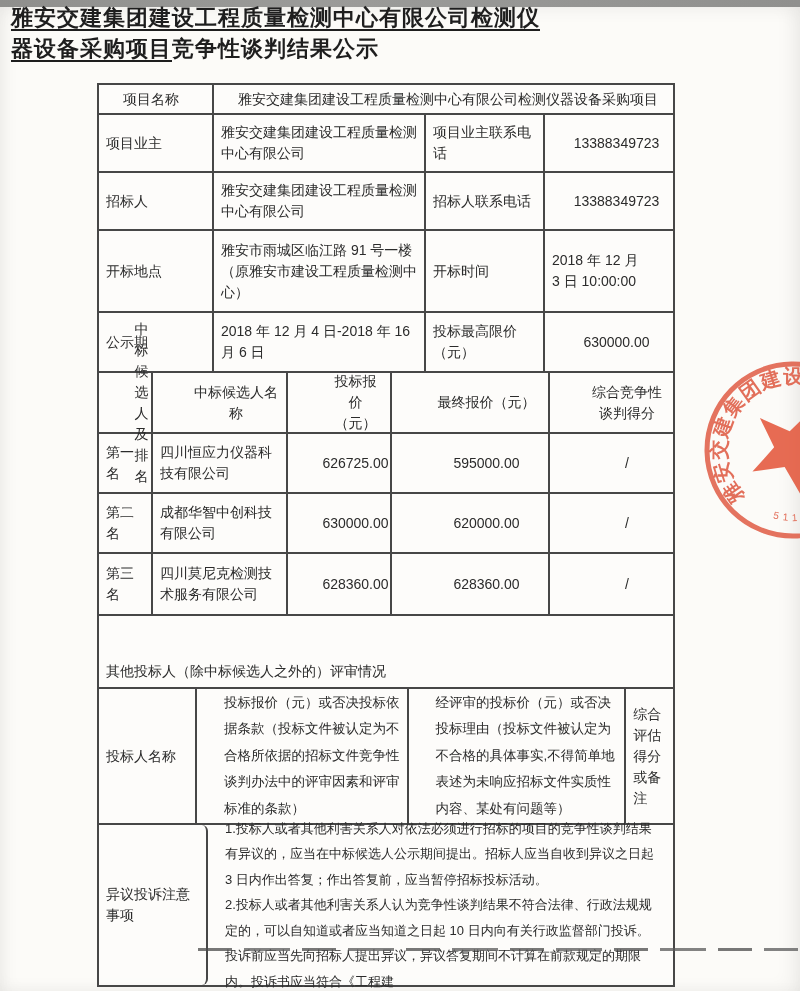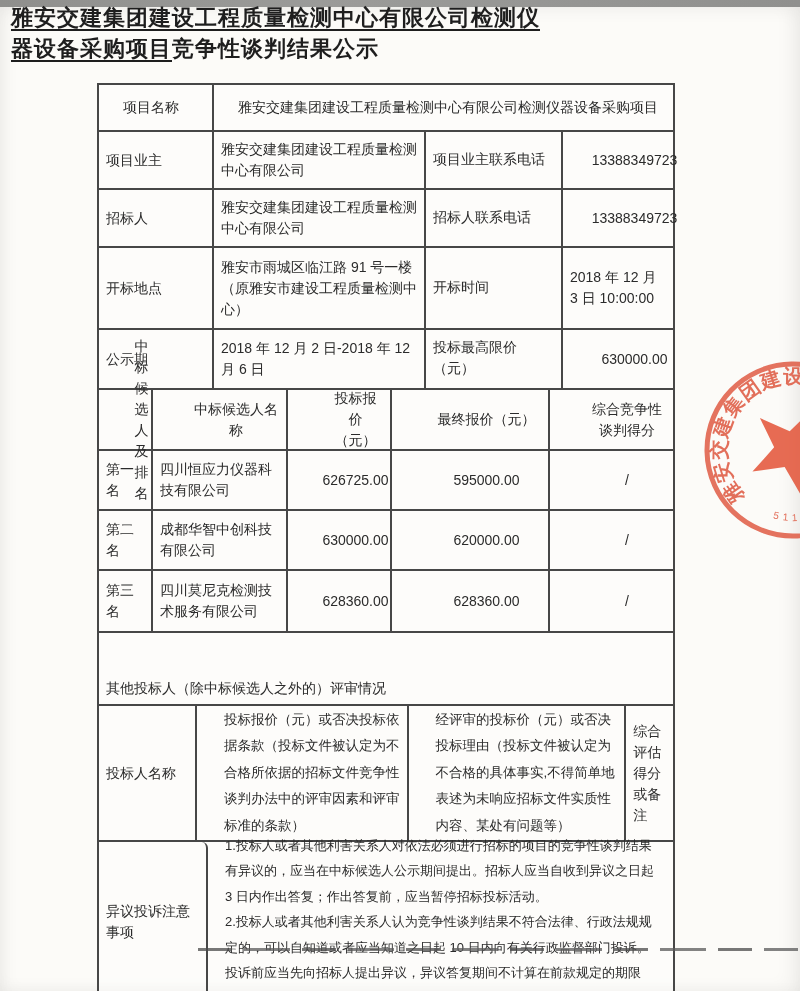--- a/index.html
+++ b/index.html
@@ -16,22 +16,22 @@
   .u{text-decoration:underline;text-decoration-thickness:2px;text-underline-offset:4px;}
   
   .tbl{position:absolute;left:97px;top:83px;width:578px;border:2px solid #474747;box-sizing:border-box;background:rgba(255,255,255,.35);}
   .row{display:flex;border-top:2px solid #474747;box-sizing:border-box;}
   .row:first-child{border-top:none;}
   .cell{box-sizing:border-box;border-right:2px solid #474747;display:flex;align-items:center;
         font-size:14px;line-height:21px;padding:4px 7px;color:#2b2b2b;}
   .cell.last{border-right:none;}
   .center{justify-content:center;text-align:center;padding-left:40px;}
   
-  .ca1{width:115px;} .ca2{width:212px;} .ca3{width:137px;font-family:Liberation Mono, monospace;} .ca4{width:110px;} .ca-merge{width:459px;}
-  .h-r1{height:45px;padding-left:24px;} .h-r2{height:56px;} .h-r3{height:56px;} .h-r4{height:80px;} .h-r5{height:58px;}
+  .ca1{width:115px;} .ca2{width:212px;} .ca3{width:119px;} .ca4{width:110px;} .ca-merge{width:459px;}
+  .h-r1{height:28px;padding-left:24px;} .h-r2{height:56px;} .h-r3{height:56px;} .h-r4{height:80px;} .h-r5{height:58px;}
   
   .cb1{width:54px;} .cb2{width:135px;} .cb3{width:104px;} .cb4{width:158px;} .cb5{width:121px;border-radius:23px;}
   .h-r6{height:59px;} .h-r7{height:58px;} .h-r8{height:58px;} .h-r9{height:60px;}
   .h-r10{height:32px;}
   
   .cd1{width:109px;} .cd2{width:215px;} .cd3{width:222px;} .cd4{width:51px;}
   .h-r11{height:134px;}
   .small{font-size:13.5px;line-height:26.5px;margin-left:20px;}
   
   .ce1{width:109px;} .ce2{width:465px;}
@@ -76,21 +76,21 @@
 
     <div class="row">
       <div class="cell ca1 h-r4">开标地点</div>
       <div class="cell ca2 h-r4">雅安市雨城区临江路 91 号一楼（原雅安市建设工程质量检测中心）</div>
       <div class="cell ca3 h-r4">开标时间</div>
       <div class="cell ca4 h-r4 last">2018 年 12 月 3 日 10:00:00</div>
     </div>
 
     <div class="row">
       <div class="cell ca1 h-r5">公示期</div>
-      <div class="cell ca2 h-r5">2018 年 12 月 2 日-2018 年 12 月 6 日</div>
+      <div class="cell ca2 h-r5">2018 年 12 月 4 日-2018 年 16 月 6 日</div>
       <div class="cell ca3 h-r5">投标最高限价（元）</div>
       <div class="cell ca4 h-r5 last center">630000.00</div>
     </div>
 
     <div class="row">
       <div class="cell cb1 h-r6 center">中标候选人及排名</div>
       <div class="cell cb2 h-r6 center">中标候选人名称</div>
       <div class="cell cb3 h-r6 center">投标报价（元）</div>
       <div class="cell cb4 h-r6 center">最终报价（元）</div>
       <div class="cell cb5 h-r6 last center">综合竞争性谈判得分</div>

